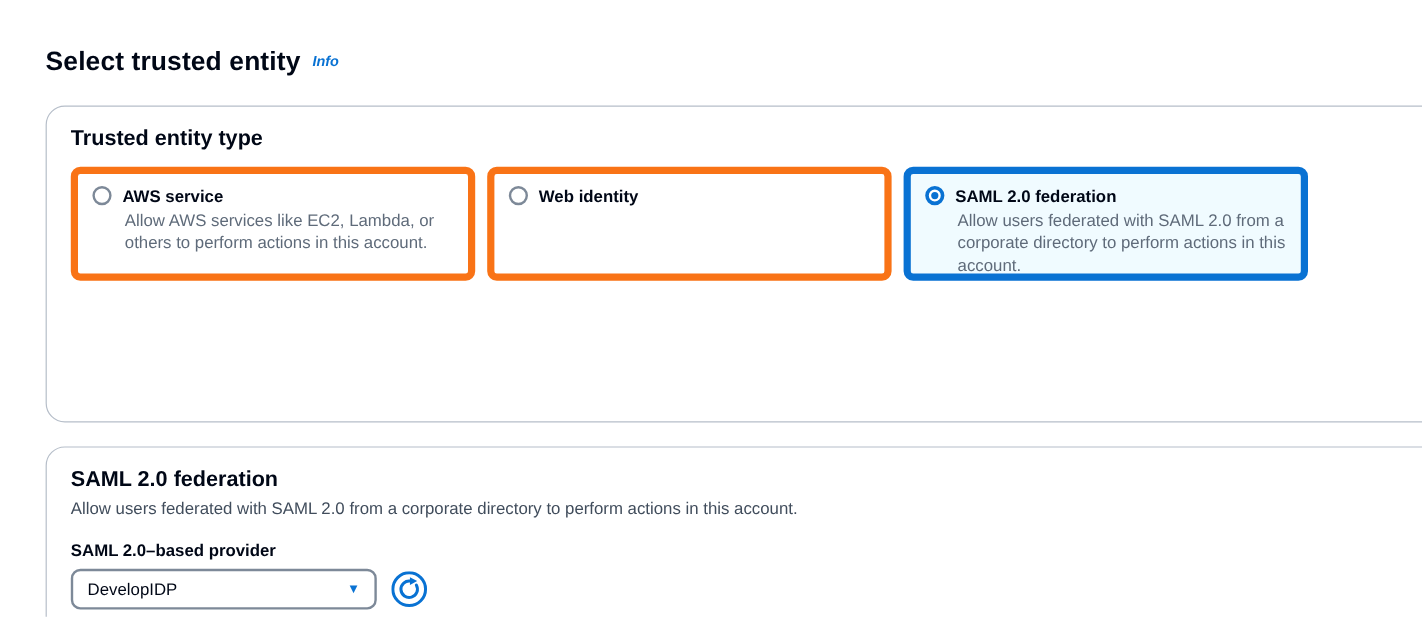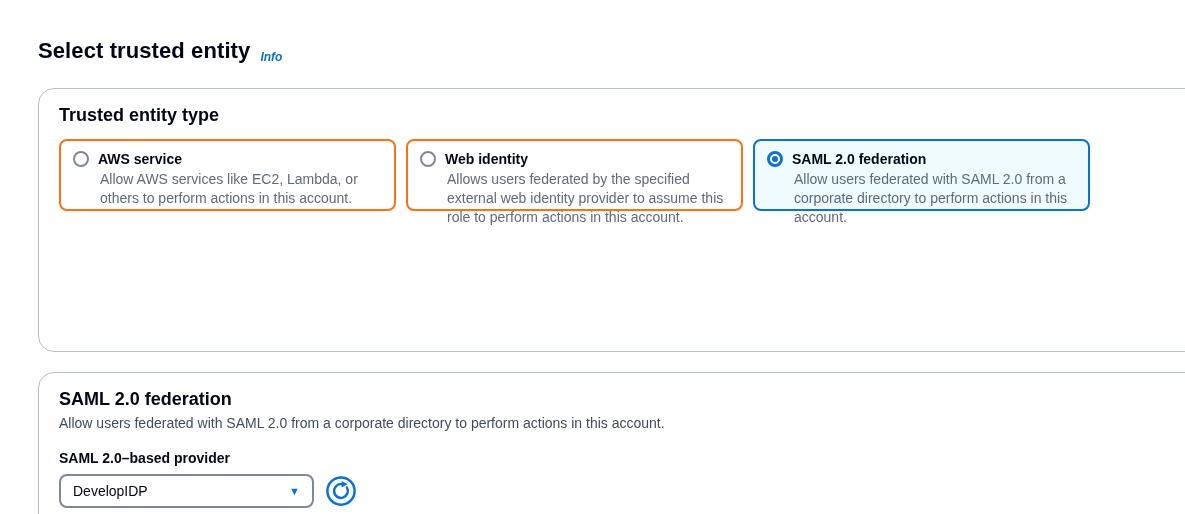--- a/index.html
+++ b/index.html
@@ -8,21 +8,21 @@
     overflow: hidden;
     background: #ffffff;
     font-family: "Liberation Sans", sans-serif;
     color: #000716;
   }
   .page { position: relative; width: 1185px; height: 514px; }
 
   
   .page-header {
     position: absolute; left: 38px; top: 38px;
-    display: flex; align-items: flex-end; gap: 10px;
+    display: flex; align-items: center; gap: 10px;
   }
   .page-title {
     font-size: 22px; font-weight: 700; letter-spacing: .1px; color: #000716;
   }
   .info-link {
     font-size: 12px; font-weight: 700; color: #0972d3;
     text-decoration: none; cursor: pointer; font-style: italic;
   }
 
   
@@ -39,22 +39,22 @@
   .card-desc { font-size: 14px; color: #414d5c; margin-top: 5px; }
 
   
   .tiles {
     margin-top: 13px;
     display: grid;
     grid-template-columns: repeat(3, 337px);
     gap: 19px 10px;
   }
   .tile {
-    height: 72px;
-    border: 2px solid #f97316;
+    height: 95px;
+    border: 6px solid #f97316;
     border-radius: 8px;
     background: #fff;
     padding: 10px 12px;
     cursor: pointer;
   }
   .tile.selected {
     border-color: #0972d3;
     background: #f0fbff;
   }
   .tile-top { display: flex; align-items: center; gap: 9px; }
@@ -119,21 +119,20 @@
         </div>
         <div class="tile-desc">Allow AWS services like EC2, Lambda, or others to perform actions in this account.</div>
       </div>
 
 
       <div class="tile">
         <div class="tile-top">
           <span class="radio"></span>
           <span class="tile-label">Web identity</span>
         </div>
-        <div class="tile-desc">Allows users federated by the specified external web identity provider to assume this role to perform actions in this account.</div>
       </div>
 
       <div class="tile selected">
         <div class="tile-top">
           <span class="radio checked"></span>
           <span class="tile-label">SAML 2.0 federation</span>
         </div>
         <div class="tile-desc">Allow users federated with SAML 2.0 from a corporate directory to perform actions in this account.</div>
       </div>
 

